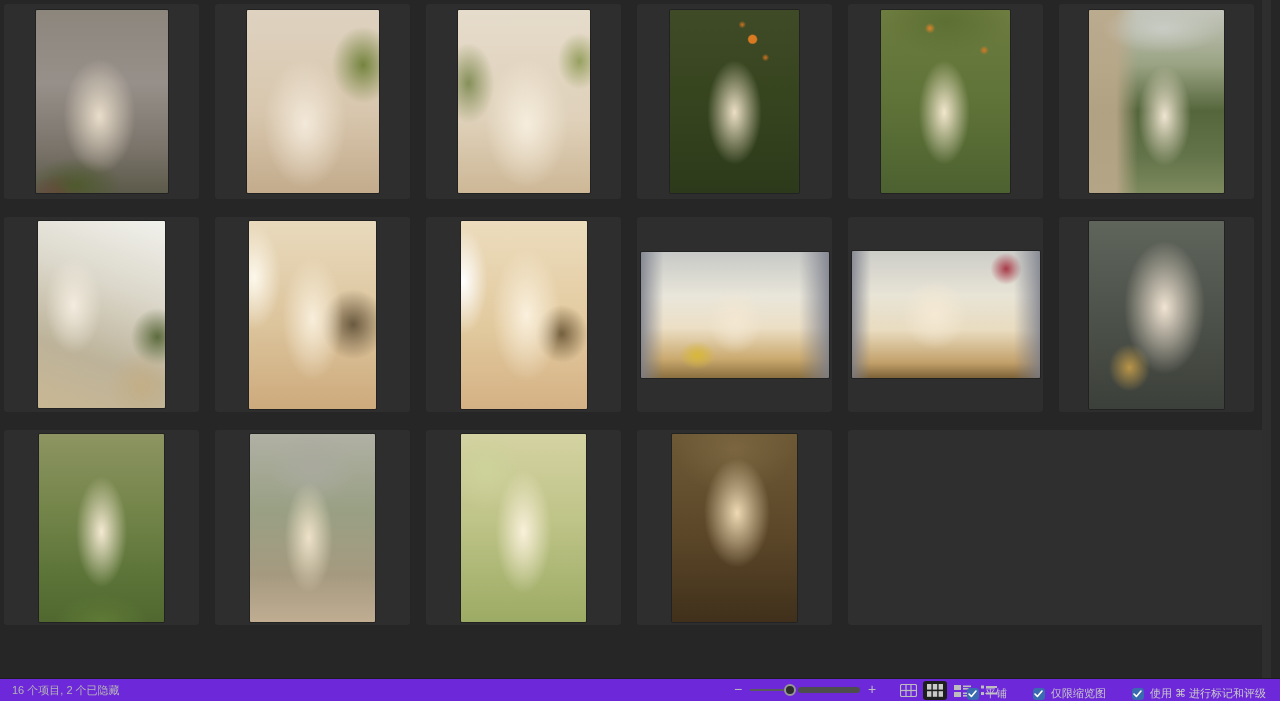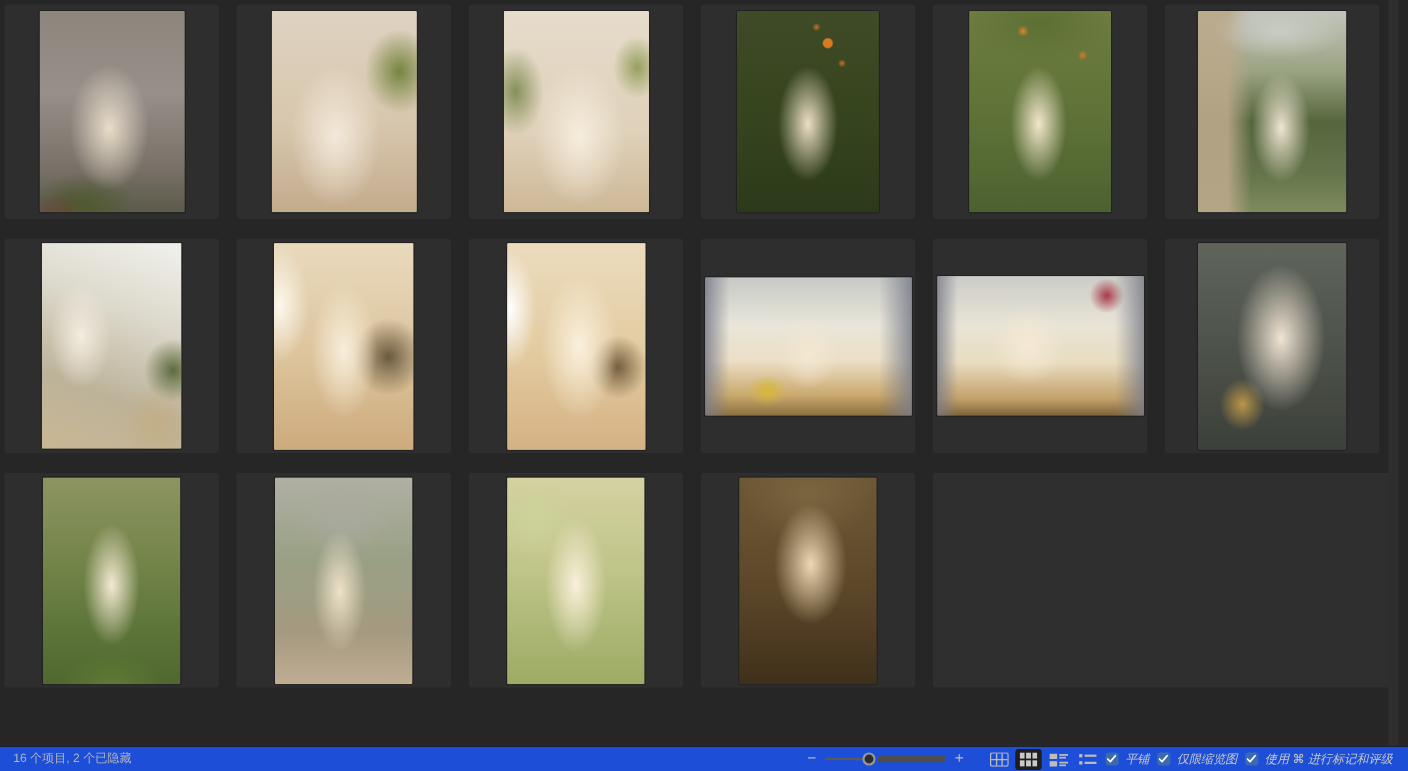--- a/index.html
+++ b/index.html
@@ -14,21 +14,21 @@
   .cell{background:#2e2e2e;border-radius:3px;display:flex;
         align-items:center;justify-content:center;overflow:hidden;}
   .thumb{border-radius:1px;box-shadow:0 0 0 1px rgba(0,0,0,0.25);}
   .empty-area{grid-column:5 / 7;grid-row:3;background:#2f2f2f;border-radius:3px;
               margin-right:-14px;}
   .scroll-strip{position:absolute;top:0;left:1262px;width:9px;height:678px;
                 background:#2e2e2e;}
 
   
   #bottom-bar{position:absolute;left:0;top:678px;width:1280px;height:23px;
-              background:#1d4ed8;border-top:1px solid #1d1d1d;box-sizing:border-box;
+              background:#6d28d9;border-top:1px solid #1d1d1d;box-sizing:border-box;
               color:#bdbdbd;font-size:11px;}
   .status-text{position:absolute;left:12px;top:0;height:22px;line-height:22px;
                color:#b5b5b5;white-space:nowrap;}
 
   .zoom-group{position:absolute;left:730px;top:0;height:22px;
               display:flex;align-items:center;}
   .zoom-btn{width:16px;height:22px;line-height:21px;text-align:center;
             color:#bdbdbd;font-size:14px;cursor:default;}
   .slider{position:relative;width:110px;height:22px;margin:0 4px;}
   .track-left{position:absolute;top:10px;height:2px;left:0;background:#5a5a5a;}
@@ -38,21 +38,21 @@
         border-radius:50%;background:#2c2c2c;transform:translateX(-6px);}
 
   .view-group{position:absolute;left:896px;top:1px;height:21px;
               display:flex;align-items:center;gap:3px;}
   .view-btn{width:24px;height:19px;display:flex;align-items:center;justify-content:center;
             border-radius:3px;}
   .view-btn.selected{background:#1e1e1e;}
   .view-btn svg{display:block;}
 
   .options-group{position:absolute;right:14px;top:0;height:22px;
-                 display:flex;align-items:center;gap:7px;font-style:italic;}
+                 display:flex;align-items:flex-end;gap:26px;}
   .checkbox-item{display:flex;align-items:center;gap:6px;white-space:nowrap;}
   .checkbox{width:12px;height:12px;border-radius:3px;display:flex;
             align-items:center;justify-content:center;}
   .checkbox svg{display:block;}
   .checkbox-label{color:#c9c9c9;font-size:11px;}
 </style>
 </head>
 <body>
 
 <div id="app">

